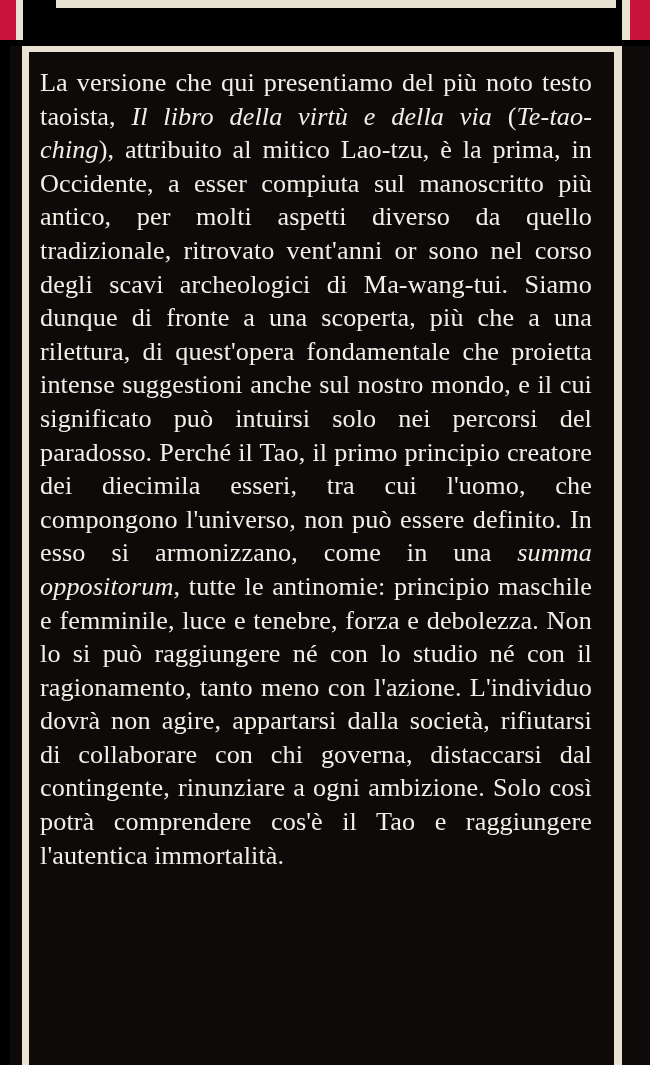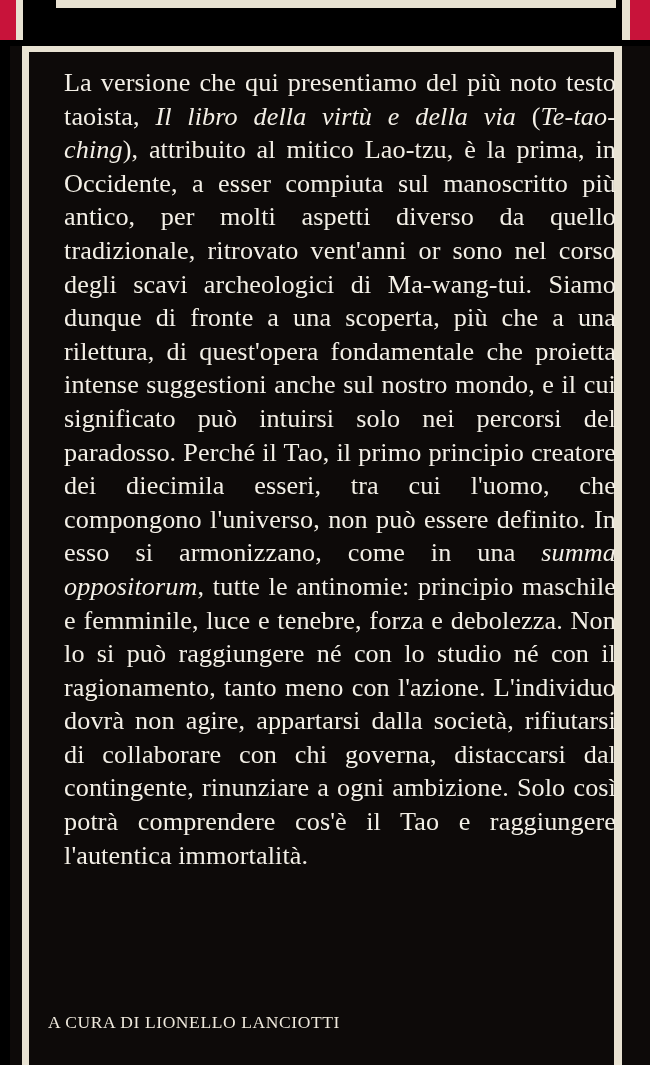--- a/index.html
+++ b/index.html
@@ -81,21 +81,21 @@
   .h-top {
     position: absolute;
     left: 29px; top: 46px;
     width: 585px; height: 6px;
     background: #e8e2d2;
   }
 
   
   .text-col {
     position: absolute;
-    left: 64px;
+    left: 40px;
     top: 66px;
     width: 552px;
   }
   .blurb {
     color: #f3efe6;
     font-family: "Liberation Serif", serif;
     font-size: 26.2px;
     line-height: 33.6px;
     text-align: justify;
     text-justify: inter-word;
@@ -133,15 +133,14 @@
 
   <div class="v-left-outer"></div>
   <div class="v-left"></div>
   <div class="v-right"></div>
   <div class="h-top"></div>
 
   <div class="text-col">
     <p class="blurb"><span>La versione che qui presentiamo del più noto testo taoista, </span><i>Il libro della virtù e della via</i><span> (</span><i>Te-tao-ching</i><span>), attribuito al mitico Lao-tzu, è la prima, in Occidente, a esser compiuta sul manoscritto più antico, per molti aspetti diverso da quello tradizionale, ritrovato vent'anni or sono nel corso degli scavi archeologici di Ma-wang-tui. Siamo dunque di fronte a una scoperta, più che a una rilettura, di quest'opera fondamentale che proietta intense suggestioni anche sul nostro mondo, e il cui significato può intuirsi solo nei percorsi del paradosso. Perché il Tao, il primo principio creatore dei diecimila esseri, tra cui l'uomo, che compongono l'universo, non può essere definito. In esso si armonizzano, come in una </span><i>summa oppositorum</i><span>, tutte le antinomie: principio maschile e femminile, luce e tenebre, forza e debolezza. Non lo si può raggiungere né con lo studio né con il ragionamento, tanto meno con l'azione. L'individuo dovrà non agire, appartarsi dalla società, rifiutarsi di collaborare con chi governa, distaccarsi dal contingente, rinunziare a ogni ambizione. Solo così potrà comprendere cos'è il Tao e raggiungere l'autentica immortalità.</span></p>
   </div>
 
-  <div class="credit">A CURA DI LIONELLO LANCIOTTI</div>
 
 </div>
 
 </body></html>

